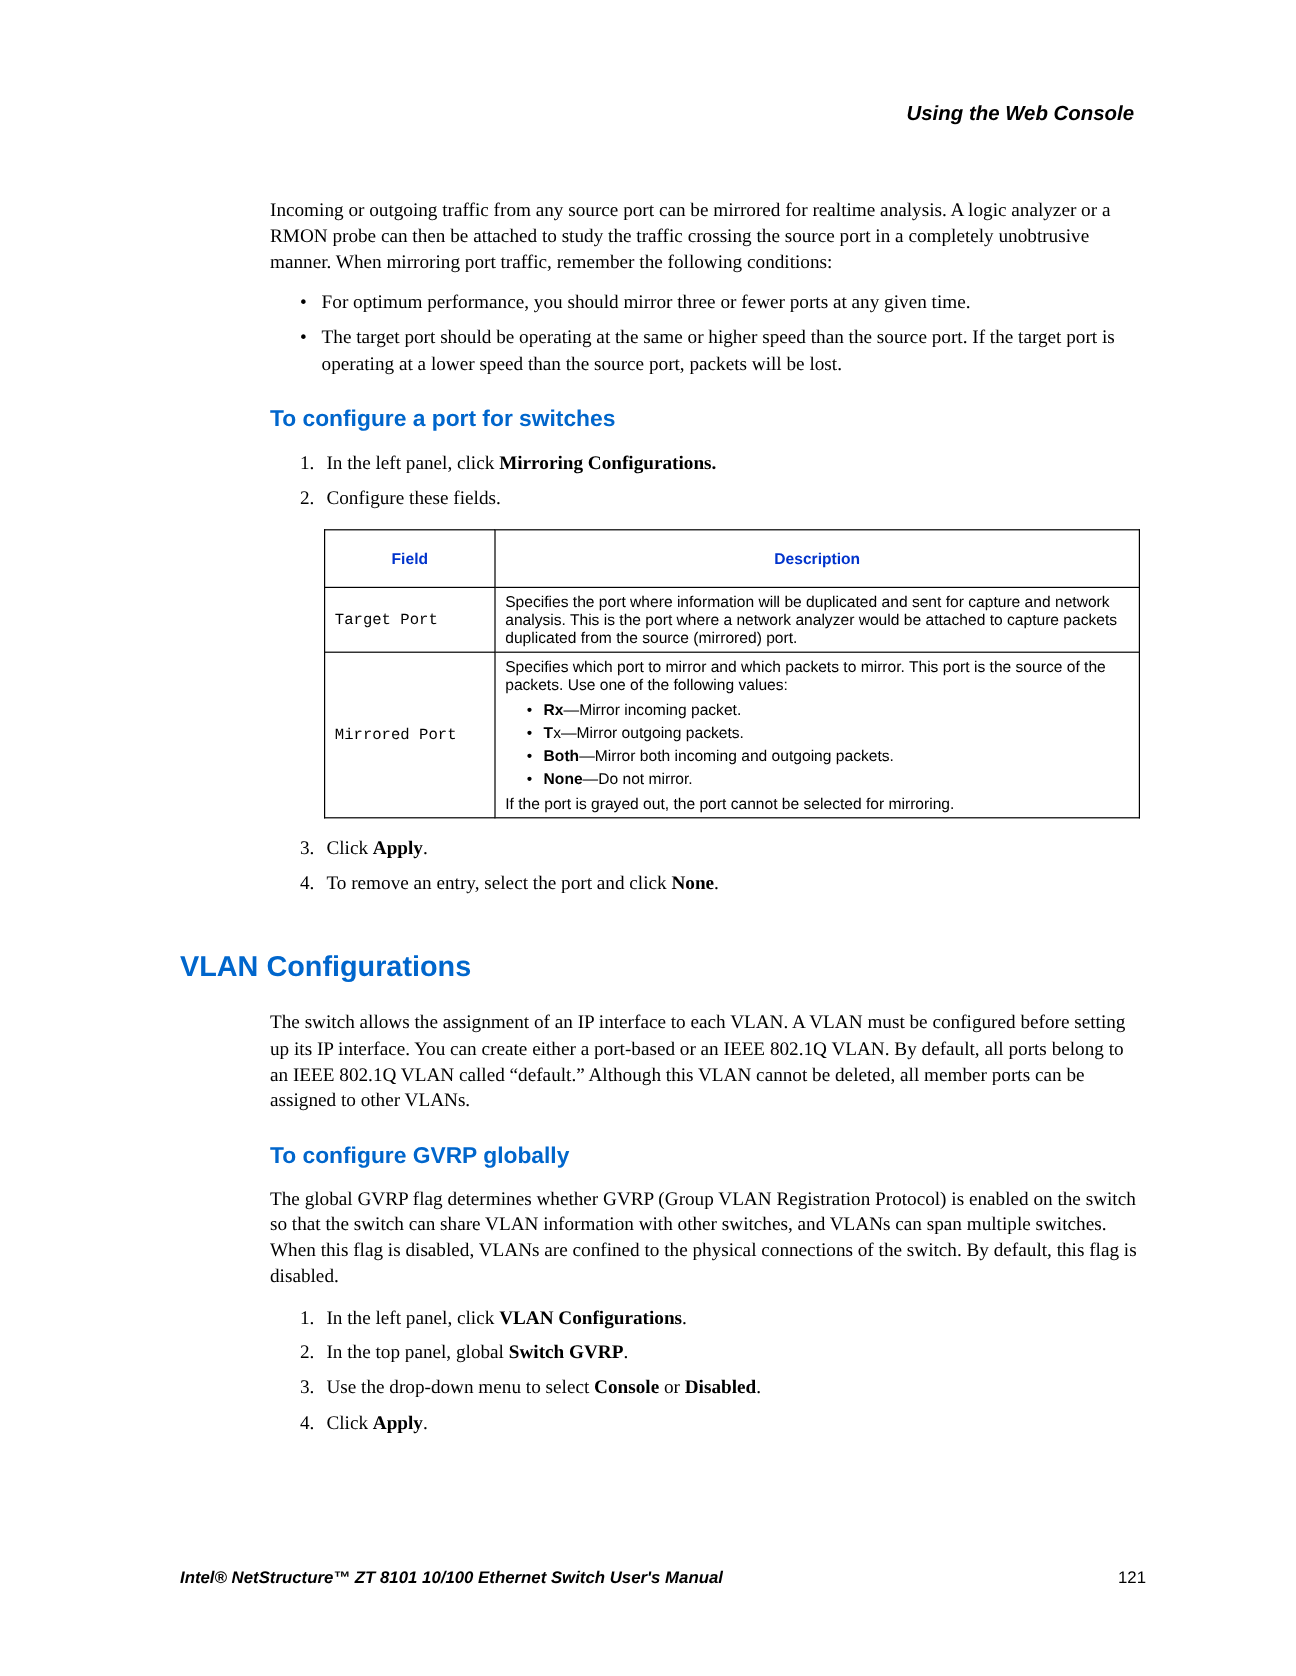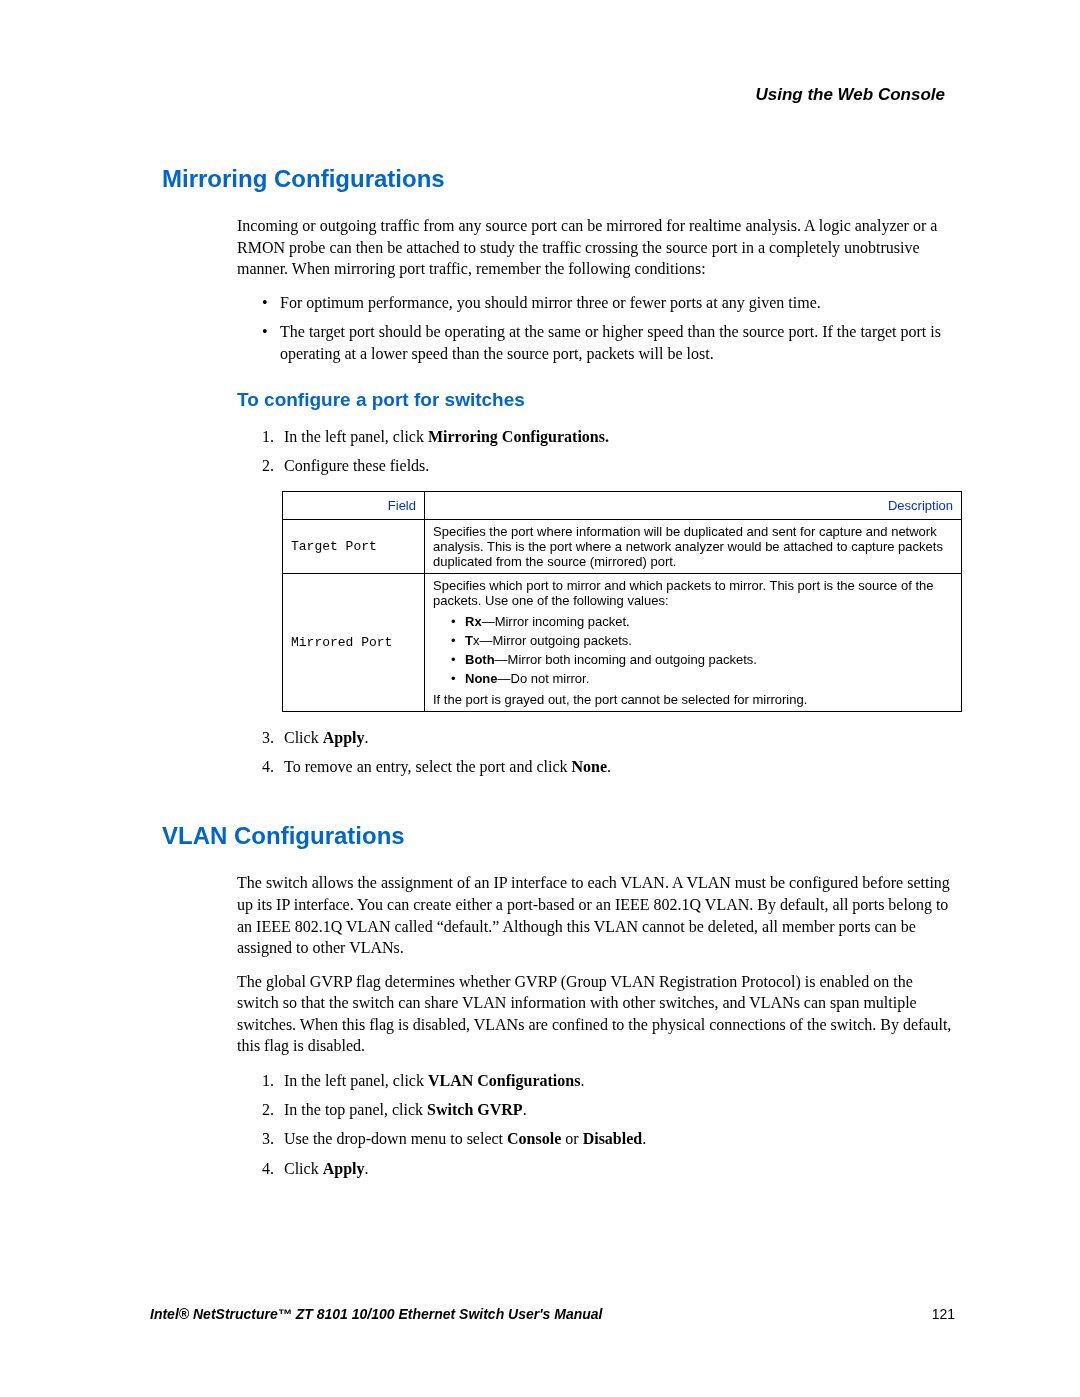--- a/index.html
+++ b/index.html
@@ -6,21 +6,20 @@
   body {
     background: #ffffff;
     width: 1080px;
     height: 1397px;
     font-family: "Times New Roman", Times, serif;
     color: #000;
     position: relative;
   }
   .page {
     padding: 85px 125px 0 150px;
-    margin-left: 12px;
   }
   .header-right {
     text-align: right;
     font-family: Arial, Helvetica, sans-serif;
     font-weight: bold;
     font-style: italic;
     font-size: 17px;
     margin-bottom: 60px;
     padding-right: 10px;
   }
@@ -94,23 +93,23 @@
   table.fields th, table.fields td {
     border: 1px solid #000;
     padding: 4px 8px;
     font-family: Arial, Helvetica, sans-serif;
     font-size: 13px;
     text-align: left;
     vertical-align: top;
   }
   table.fields th {
     color: #0033cc;
-    font-weight: normal;
-    text-align: right;
-    padding: 6px 8px;
+    font-weight: bold;
+    text-align: center;
+    padding: 16px 8px;
   }
   table.fields td:first-child {
     width: 142px;
     vertical-align: middle;
     font-family: Liberation Mono, monospace;
   }
   td ul.inner {
     margin: 6px 0 6px 18px;
   }
   td ul.inner li {
@@ -138,21 +137,20 @@
   .footer-right { font-weight: normal; }
   .section-gap { height: 30px; }
   b { font-weight: bold; }
 </style>
 </head>
 <body>
 
 <div class="page">
   <div class="header-right">Using the Web Console</div>
 
-  <div class="h1">Mirroring Configurations</div>
   <p class="body-text">Incoming or outgoing traffic from any source port can be mirrored for realtime analysis. A logic analyzer or a RMON probe can then be attached to study the traffic crossing the source port in a completely unobtrusive manner. When mirroring port traffic, remember the following conditions:</p>
   <ul class="bullets">
     <li>For optimum performance, you should mirror three or fewer ports at any given time.</li>
     <li>The target port should be operating at the same or higher speed than the source port. If the target port is operating at a lower speed than the source port, packets will be lost.</li>
   </ul>
 
   <div class="h2">To configure a port for switches</div>
   <ol class="steps">
     <li><span>In the left panel, click </span><b>Mirroring Configurations.</b></li>
     <li>Configure these fields.</li>
@@ -187,25 +185,26 @@
   <ol class="steps" start="3" style="counter-reset: step 2;">
     <li><span>Click </span><b>Apply</b><span>.</span></li>
     <li><span>To remove an entry, select the port and click </span><b>None</b><span>.</span></li>
   </ol>
 
   <div class="section-gap"></div>
 
   <div class="h1">VLAN Configurations</div>
   <p class="body-text">The switch allows the assignment of an IP interface to each VLAN. A VLAN must be configured before setting up its IP interface. You can create either a port-based or an IEEE 802.1Q VLAN. By default, all ports belong to an IEEE 802.1Q VLAN called “default.” Although this VLAN cannot be deleted, all member ports can be assigned to other VLANs.</p>
 
+  <div class="h2">To configure GVRP globally</div>
   <p class="body-text">The global GVRP flag determines whether GVRP (Group VLAN Registration Protocol) is enabled on the switch so that the switch can share VLAN information with other switches, and VLANs can span multiple switches. When this flag is disabled, VLANs are confined to the physical connections of the switch. By default, this flag is disabled.</p>
 
   <ol class="steps">
     <li><span>In the left panel, click </span><b>VLAN Configurations</b><span>.</span></li>
-    <li><span>In the top panel, click </span><b>Switch GVRP</b><span>.</span></li>
+    <li><span>In the top panel, global </span><b>Switch GVRP</b><span>.</span></li>
     <li><span>Use the drop-down menu to select </span><b>Console</b><span> or </span><b>Disabled</b><span>.</span></li>
     <li><span>Click </span><b>Apply</b><span>.</span></li>
   </ol>
 </div>
 
 <div class="footer">
   <span class="footer-left">Intel® NetStructure™  ZT 8101 10/100 Ethernet Switch User's Manual</span>
   <span class="footer-right">121</span>
 </div>
 

